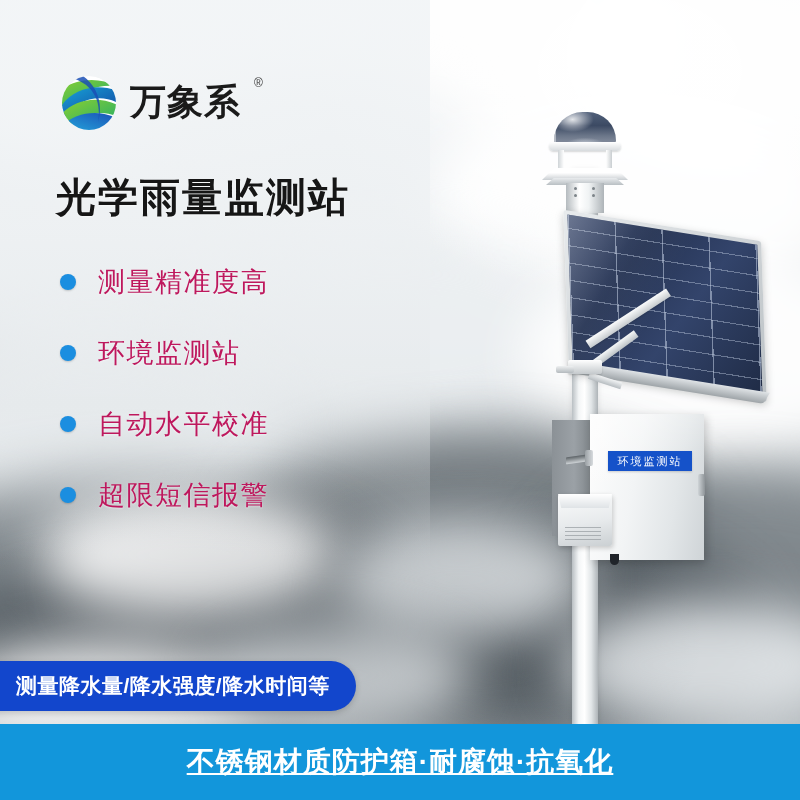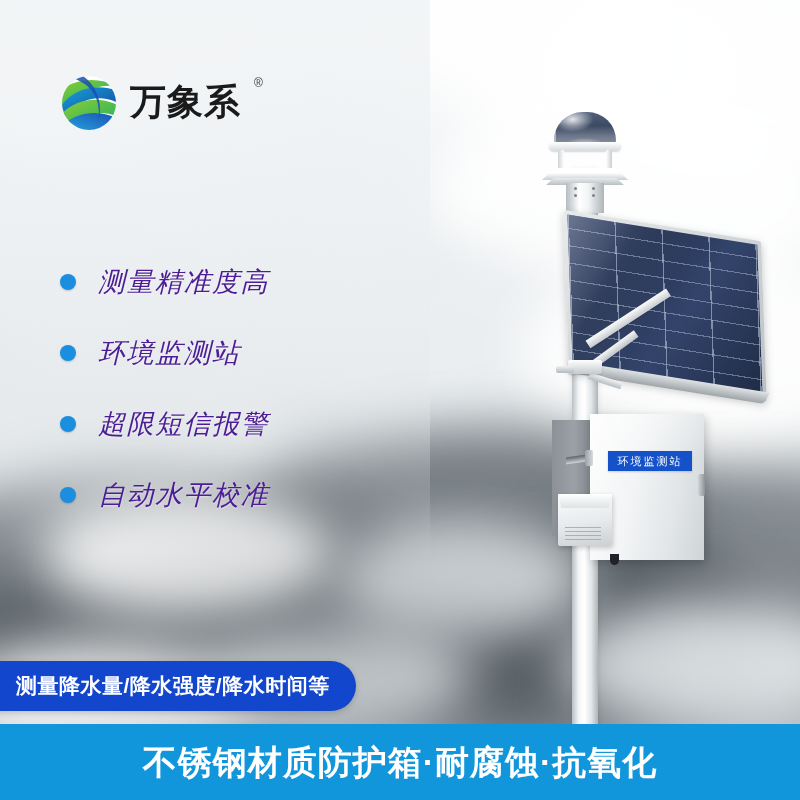--- a/index.html
+++ b/index.html
@@ -94,24 +94,23 @@
   .features{position:absolute;left:60px;top:258px;width:330px;}
   .feature{
     display:flex;align-items:center;height:48px;margin-bottom:23px;
   }
   .dot{
     width:16px;height:16px;border-radius:50%;
     background:#1b8ee0;flex:0 0 16px;
     box-shadow:0 1px 2px rgba(0,0,0,.18);
   }
   .feature-label{
-    margin-left:22px;font-size:27px;color:#4c1d95;
+    margin-left:22px;font-size:27px;color:#be185d;
     letter-spacing:1.5px;line-height:34px;white-space:nowrap;
     text-shadow:0 1px 2px rgba(255,255,255,.5);
-    font-style:italic;
   }
 
   
   .pill{
     position:absolute;left:-16px;top:661px;height:50px;
     background:#1246cc;border-radius:0 26px 26px 0;
     display:flex;align-items:center;
     padding:0 26px 0 32px;
     box-shadow:0 2px 6px rgba(0,0,0,.18);
   }
@@ -119,22 +118,22 @@
     font-size:21px;font-weight:bold;color:#fff;
     letter-spacing:.5px;line-height:32px;white-space:nowrap;
   }
 
   
   .bottom-bar{
     position:absolute;left:0;bottom:0;width:800px;height:76px;
     background:#1296db;display:flex;align-items:center;justify-content:center;
   }
   .bottom-label{
-    font-size:34px;font-weight:bold;color:#fff;
-    letter-spacing:1px;line-height:46px;white-space:nowrap;
+    font-size:28px;font-weight:bold;color:#fff;
+    letter-spacing:1px;line-height:46px;white-space:nowrap;text-decoration:underline;
   }
 
   
   .rig{position:absolute;left:0;top:0;width:800px;height:648px;}
 
   
   .mast{
     position:absolute;left:572px;top:170px;width:26px;height:554px;
     background:linear-gradient(90deg,#b9bfc3 0%,#f4f6f7 26%,#ffffff 48%,#e2e6e8 74%,#aeb4b8 100%);
     box-shadow:0 0 6px rgba(0,0,0,.10);
@@ -412,37 +411,38 @@
         <path d="M0 44 C 14 26, 38 20, 62 32 L 62 44 C 44 34, 20 40, 8 56 Z" fill="url(#gGreen)"></path>
         <path d="M2 54 C 16 38, 42 34, 62 46 L 62 60 L 0 60 Z" fill="url(#gBlue2)"></path>
         <path d="M14 4 C 34 10, 44 26, 40 48 C 46 28, 38 10, 22 0 Z" fill="#1a4fb5" opacity=".85"></path>
       </g>
       <circle cx="31" cy="29" r="27" fill="none" stroke="rgba(255,255,255,.0)" stroke-width="1"></circle>
     </svg>
     <div class="logo-text">万象系</div>
     <div class="logo-reg">®</div>
   </div>
 
+  <div class="headline">光学雨量监测站</div>
 
   <div class="features">
     <div class="feature">
       <span class="dot"></span>
       <span class="feature-label">测量精准度高</span>
     </div>
     <div class="feature">
       <span class="dot"></span>
       <span class="feature-label">环境监测站</span>
     </div>
     <div class="feature">
       <span class="dot"></span>
-      <span class="feature-label">超限短信报警</span>
+      <span class="feature-label">自动水平校准</span>
     </div>
     <div class="feature">
       <span class="dot"></span>
-      <span class="feature-label">自动水平校准</span>
+      <span class="feature-label">超限短信报警</span>
     </div>
   </div>
 
   <div class="pill">
     <span class="pill-label">测量降水量/降水强度/降水时间等</span>
   </div>
 
   <div class="bottom-bar">
     <span class="bottom-label">不锈钢材质防护箱·耐腐蚀·抗氧化</span>
   </div>

